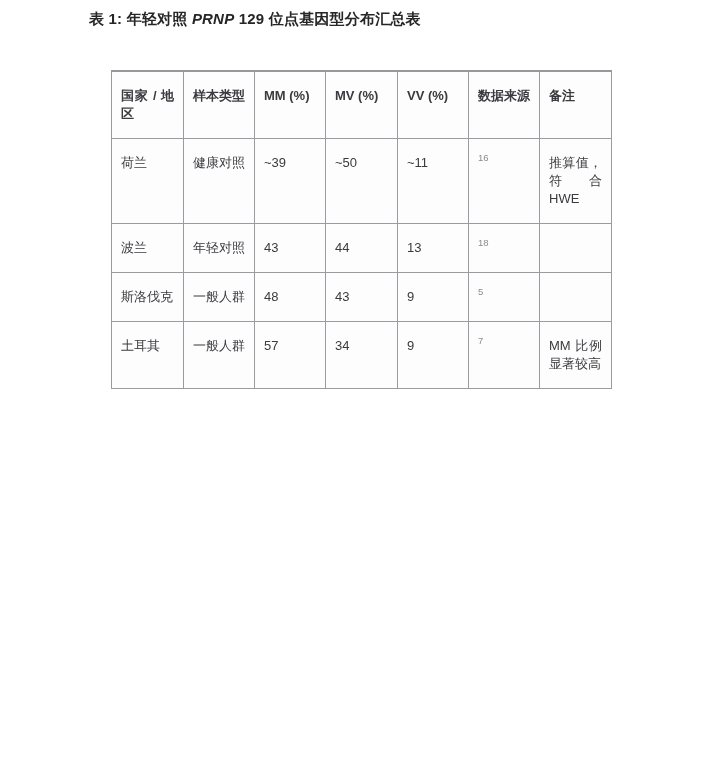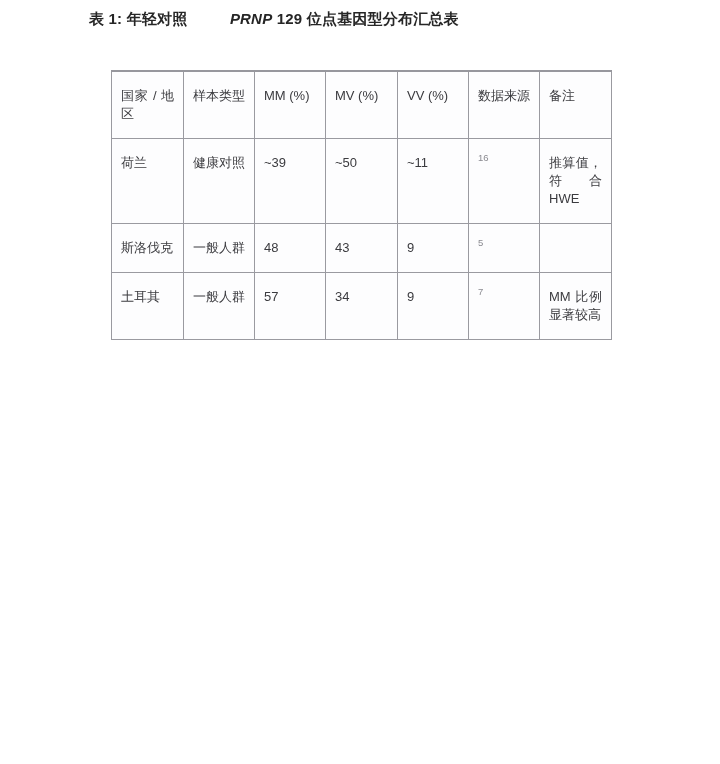--- a/index.html
+++ b/index.html
@@ -17,21 +17,21 @@
   }
   .doc-title {
     position: absolute;
     left: 89px; top: 10px;
     font-size: 15px;
     font-weight: 700;
     color: #262626;
     letter-spacing: 0.2px;
     white-space: nowrap;
   }
-  .doc-title .gene { font-style: italic; font-weight: 700; margin-left: 38px; }
+  .doc-title .gene { font-style: italic; font-weight: 700; }
   .gt-wrap {
     position: absolute;
     left: 111px; top: 70px;
   }
   table.gt {
     border-collapse: collapse;
     table-layout: fixed;
     width: 501px;
     background: #fdfdfe;
     border: 1px solid #97979d;
@@ -42,21 +42,21 @@
     padding: 15px 9px;
     font-size: 13px;
     line-height: 18px;
     vertical-align: top;
     text-align: justify;
     color: #3b3b3f;
     font-weight: 400;
     overflow: hidden;
     word-break: break-word;
   }
-  table.gt th { font-weight: 400; }
+  table.gt th { font-weight: 700; }
   .src-sup {
     display: inline-block;
     font-size: 9.5px;
     line-height: 12px;
     color: #8a8a90;
     vertical-align: top;
     position: relative;
     top: -2px;
   }
 </style>
@@ -98,20 +98,29 @@
         <tr>
           <td>荷兰</td>
           <td>健康对照</td>
           <td>~39</td>
           <td>~50</td>
           <td>~11</td>
           <td><span class="src-sup">16</span></td>
           <td>推算值，符合 HWE</td>
         </tr>
         <tr>
+          <td>波兰</td>
+          <td>年轻对照</td>
+          <td>43</td>
+          <td>44</td>
+          <td>13</td>
+          <td><span class="src-sup">18</span></td>
+          <td></td>
+        </tr>
+        <tr>
           <td>斯洛伐克</td>
           <td>一般人群</td>
           <td>48</td>
           <td>43</td>
           <td>9</td>
           <td><span class="src-sup">5</span></td>
           <td></td>
         </tr>
         <tr>
           <td>土耳其</td>

